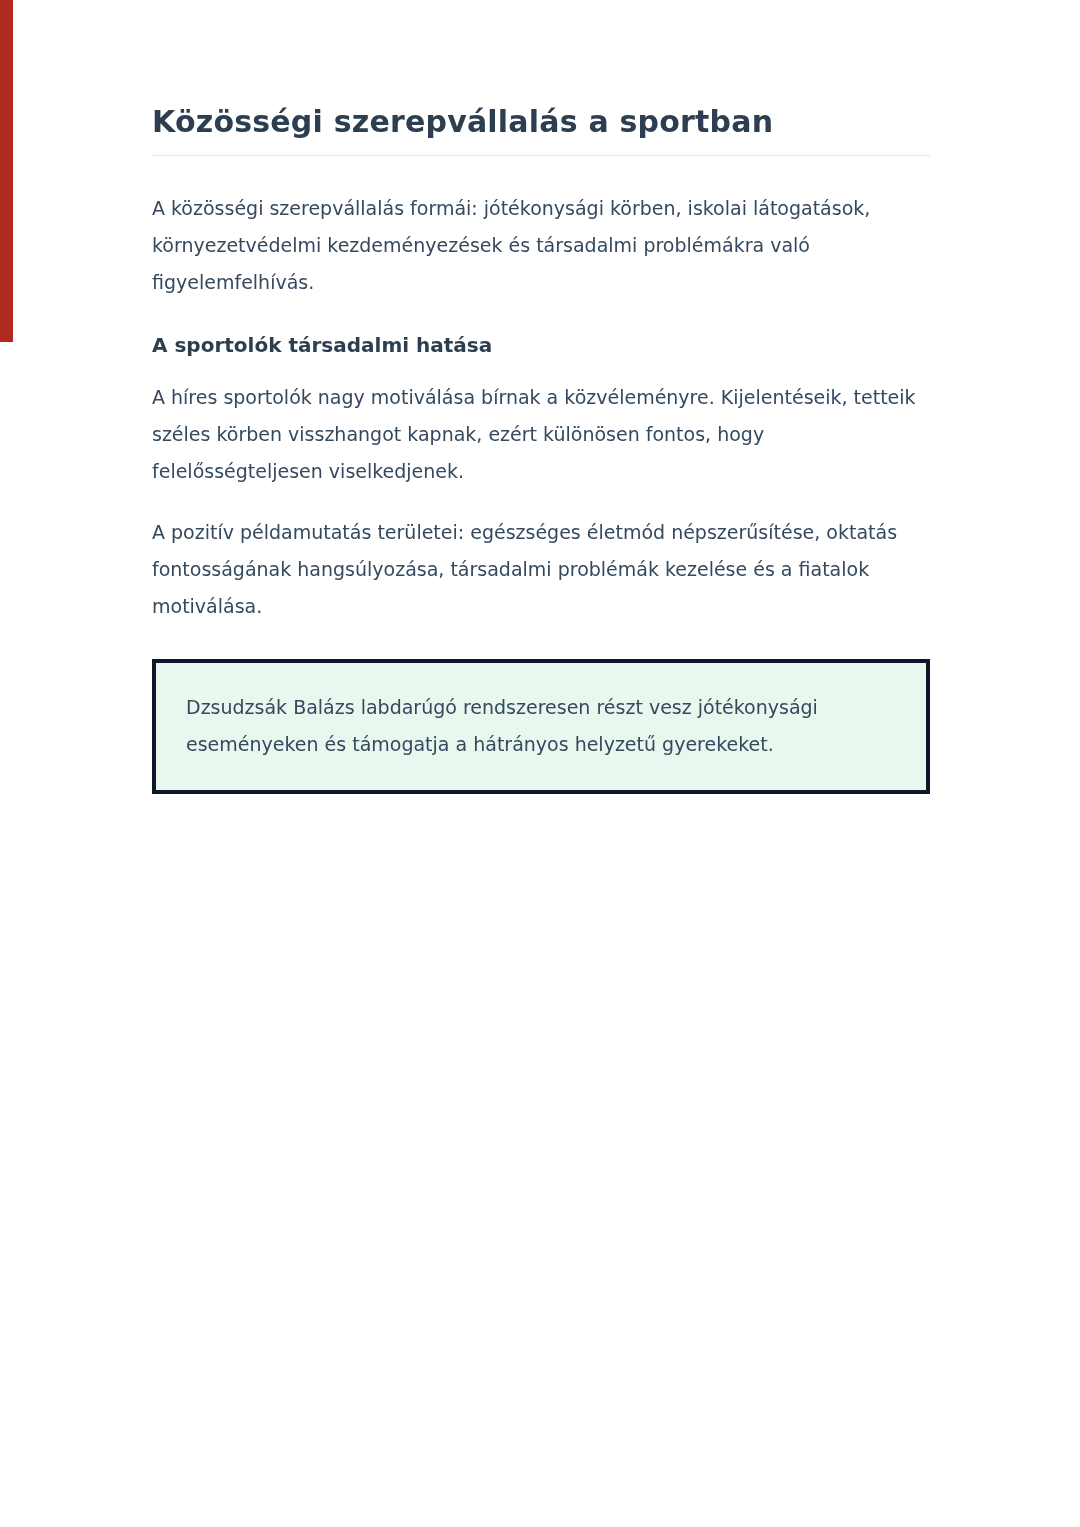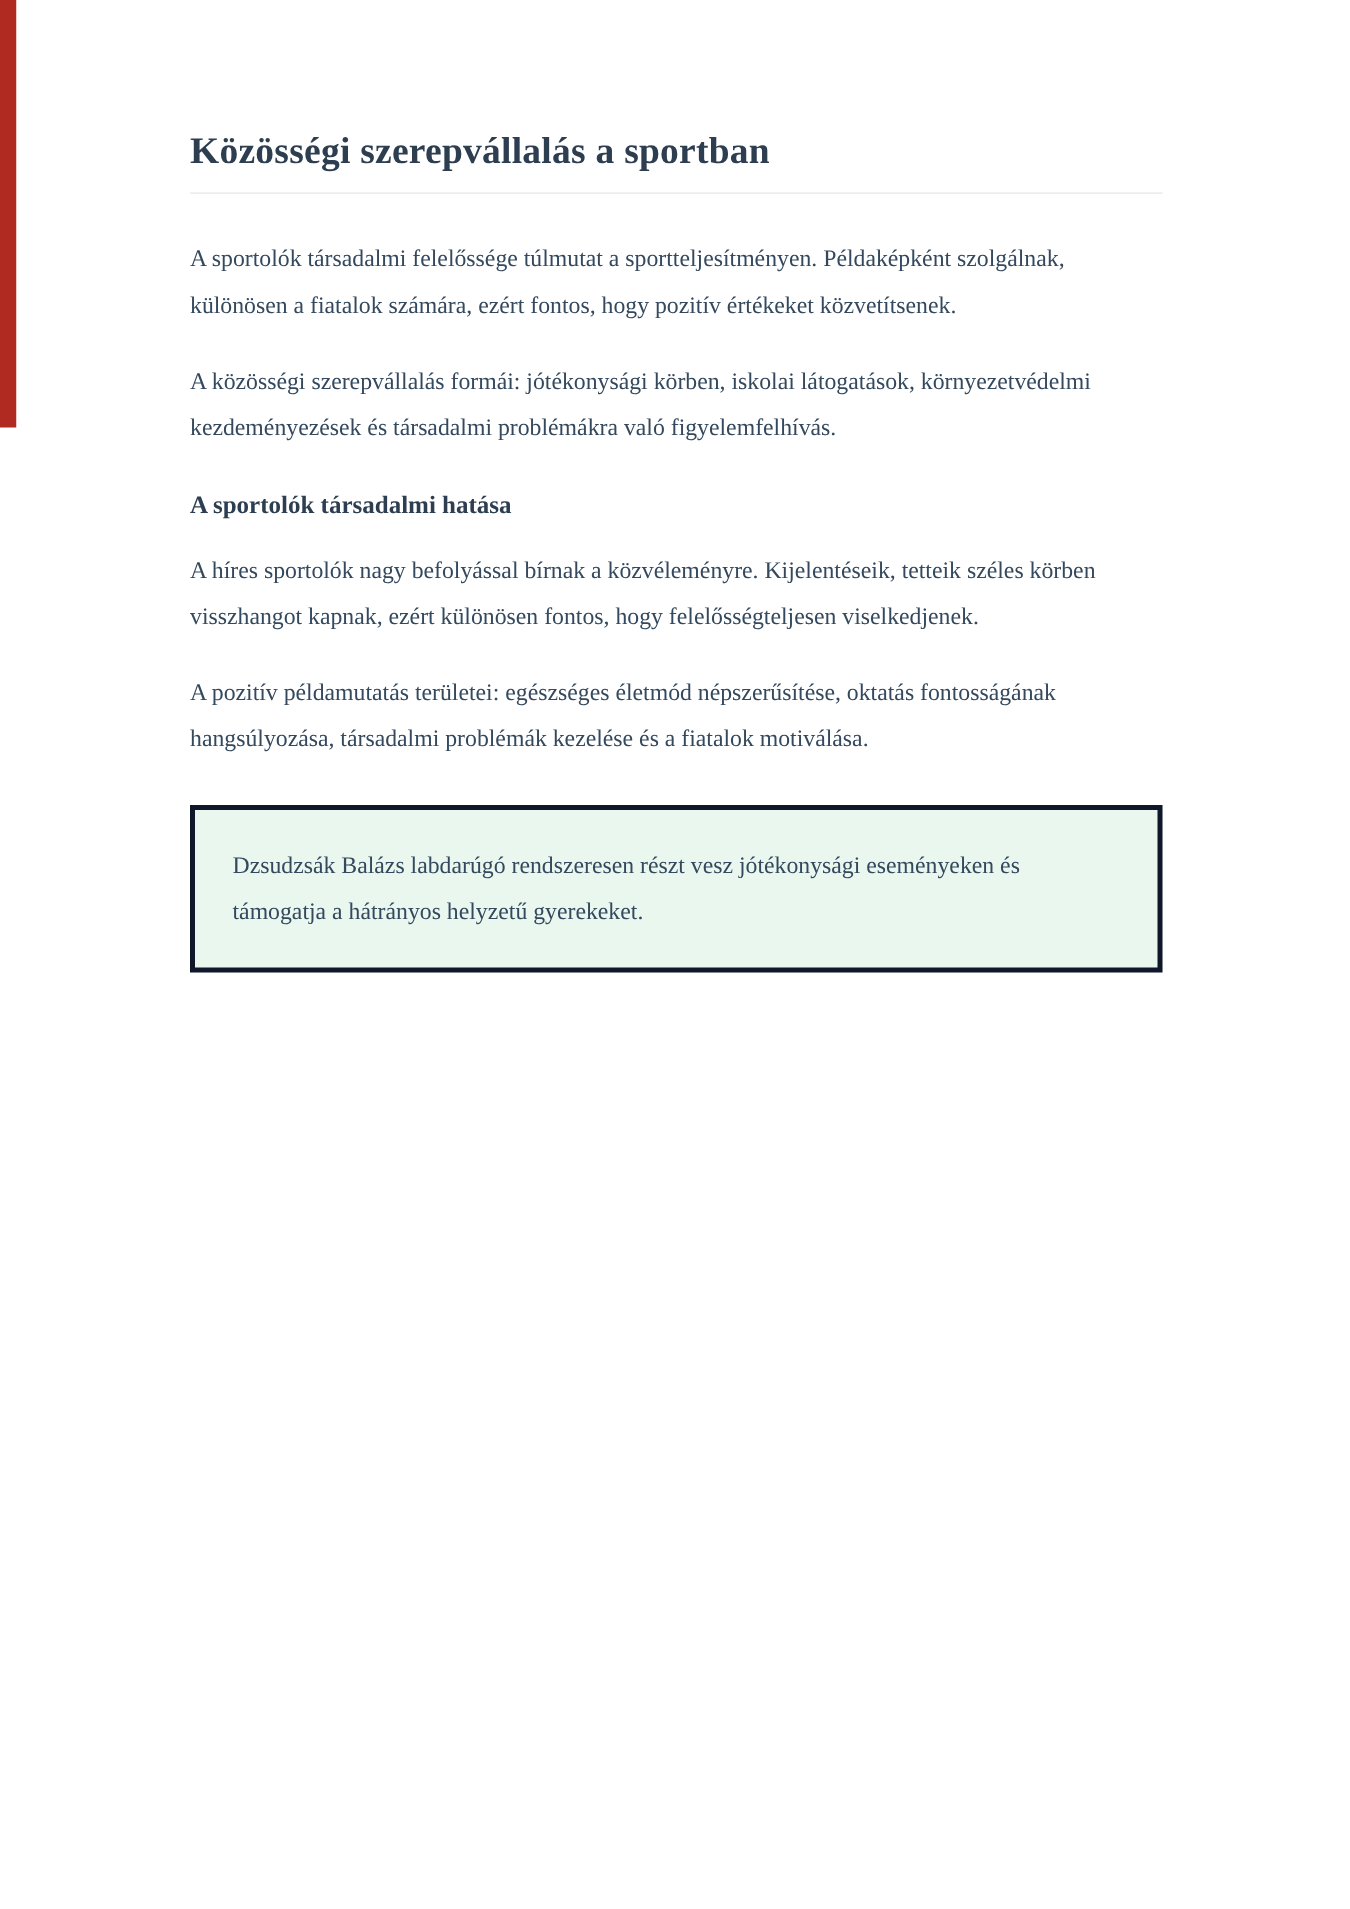--- a/index.html
+++ b/index.html
@@ -1,15 +1,15 @@
 <!DOCTYPE html>
 <html><head>
 <meta charset="utf-8">
 <style>
-  * { margin: 0; padding: 0; box-sizing: border-box; font-family: Liberation Serif, serif; }
+  * { margin: 0; padding: 0; box-sizing: border-box; }
 
   html, body {
     background: #ffffff;
     font-family: "DejaVu Sans", "Liberation Sans", sans-serif;
   }
 
   .page {
     position: relative;
     width: 1080px;
     min-height: 1527px;
@@ -78,27 +78,26 @@
 <body>
 
 <div class="page">
 
   <div class="accent-bar"></div>
 
   <div class="content">
 
     <h1 class="page-title">Közösségi szerepvállalás a sportban</h1>
 
-    <p class="body-paragraph">A sportolók társadalmi felelőssége túlmutat a sportteljesítményen. Példaképként szolgálnak, különösen a fiatalok számára, ezért fontos, hogy pozitív értékeket közvetítsenek.</p>
 
     <p class="body-paragraph">A közösségi szerepvállalás formái: jótékonysági körben, iskolai látogatások, környezetvédelmi kezdeményezések és társadalmi problémákra való figyelemfelhívás.</p>
 
     <h3 class="section-heading">A sportolók társadalmi hatása</h3>
 
-    <p class="body-paragraph">A híres sportolók nagy befolyással bírnak a közvéleményre. Kijelentéseik, tetteik széles körben visszhangot kapnak, ezért különösen fontos, hogy felelősségteljesen viselkedjenek.</p>
+    <p class="body-paragraph">A híres sportolók nagy motiválása bírnak a közvéleményre. Kijelentéseik, tetteik széles körben visszhangot kapnak, ezért különösen fontos, hogy felelősségteljesen viselkedjenek.</p>
 
     <p class="body-paragraph">A pozitív példamutatás területei: egészséges életmód népszerűsítése, oktatás fontosságának hangsúlyozása, társadalmi problémák kezelése és a fiatalok motiválása.</p>
 
     <div class="callout">
       <p>Dzsudzsák Balázs labdarúgó rendszeresen részt vesz jótékonysági eseményeken és támogatja a hátrányos helyzetű gyerekeket.</p>
     </div>
 
 
   </div>
 </div>

